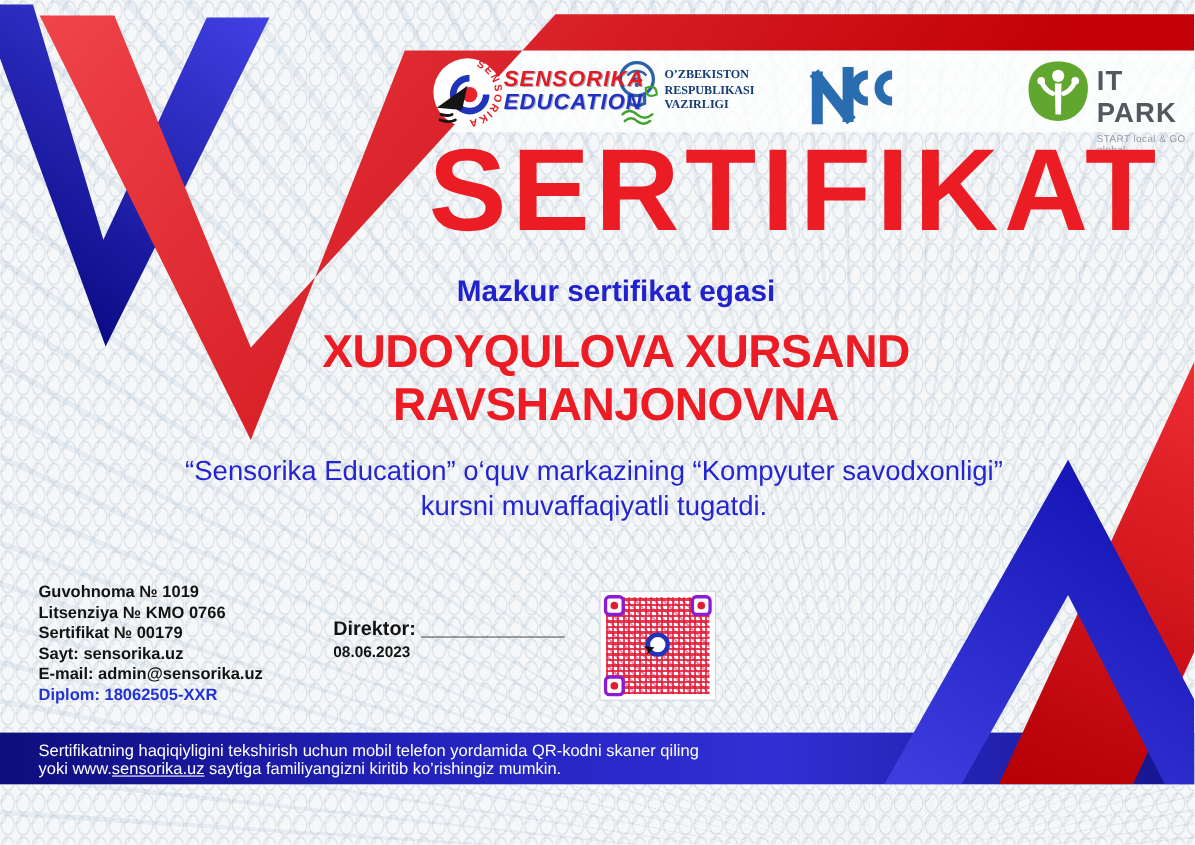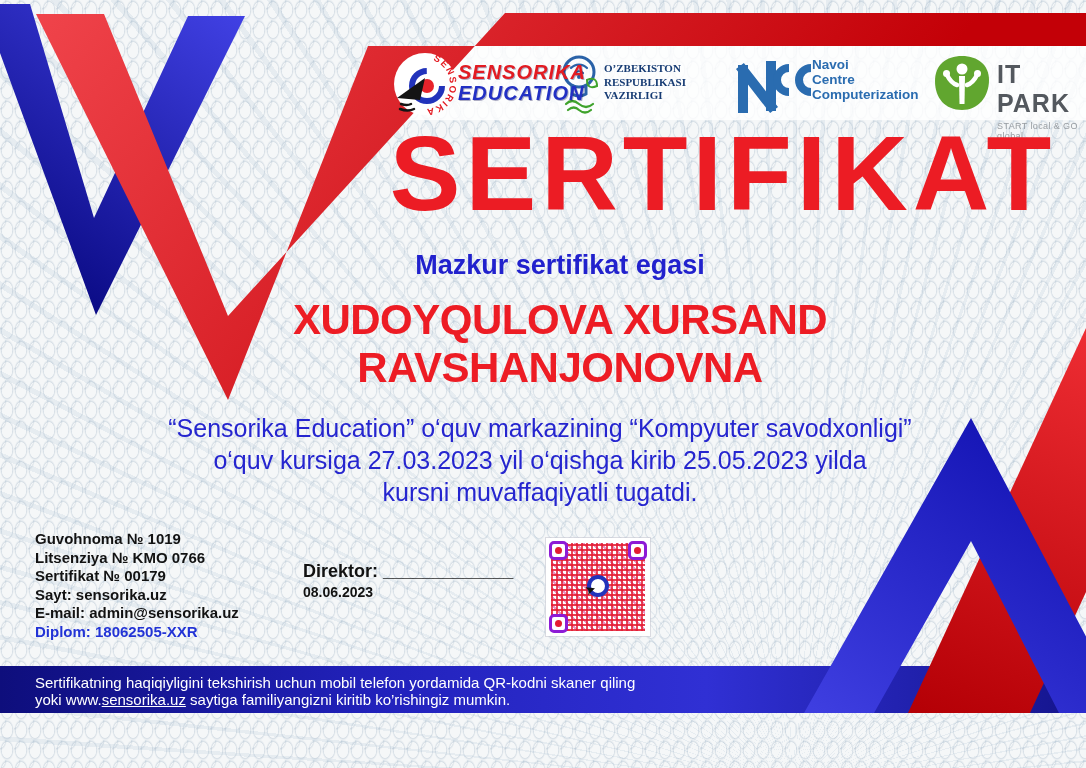--- a/index.html
+++ b/index.html
@@ -136,43 +136,37 @@
   <div class="content abs logo-text-sensorika" style="left:458px;top:62px;">
     <div class="lts-1">SENSORIKA</div>
     <div class="lts-2">EDUCATION</div>
   </div>
 
   <div class="content abs ministry-text" style="left:604px;top:62px;width:135px;">
     <div>O’ZBEKISTON RESPUBLIKASI</div>
     <div>VAZIRLIGI</div>
   </div>
 
-  <div class="content abs ncc-text" style="left:812px;top:57px;">
-    <div>Navoi</div>
-    <div>Centre</div>
-    <div>Computerization</div>
-  </div>
 
   <div class="content abs" style="left:997px;top:60px;">
     <div class="itpark-title">IT PARK</div>
     <div class="itpark-tag">START local &amp; GO global</div>
   </div>
 
   <div class="content abs cert-title">SERTIFIKAT</div>
 
   <div class="content abs center-col subtitle">Mazkur sertifikat egasi</div>
 
   <div class="content abs center-col recipient">
     <div>XUDOYQULOVA XURSAND</div>
     <div>RAVSHANJONOVNA</div>
   </div>
 
   <div class="content abs body-text">
     <div>“Sensorika Education” o‘quv markazining “Kompyuter savodxonligi”</div>
-    <div>o‘quv kursiga 27.03.2023 yil o‘qishga kirib 25.05.2023 yilda</div>
     <div>kursni muvaffaqiyatli tugatdi.</div>
   </div>
 
   <div class="content abs details">
     <div>Guvohnoma № 1019</div>
     <div>Litsenziya № KMO 0766</div>
     <div>Sertifikat № 00179</div>
     <div>Sayt: sensorika.uz</div>
     <div>E-mail: admin@sensorika.uz</div>
     <div class="blue">Diplom: 18062505-XXR</div>

